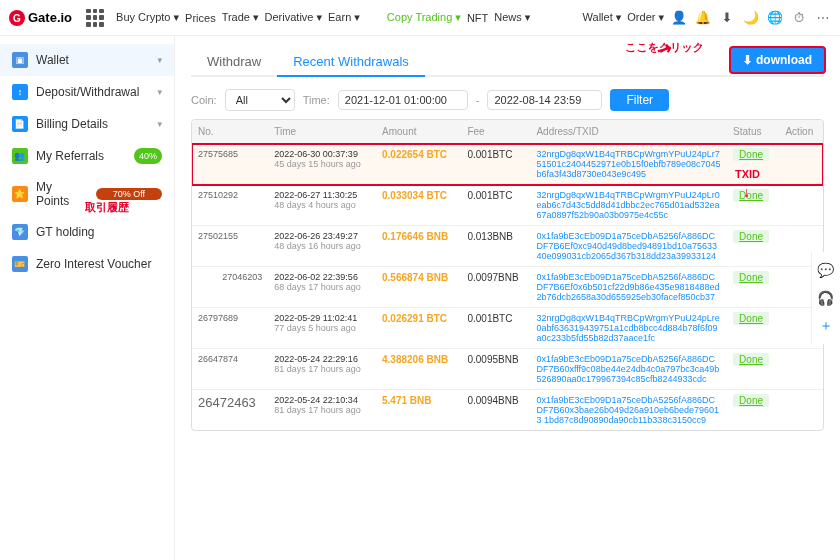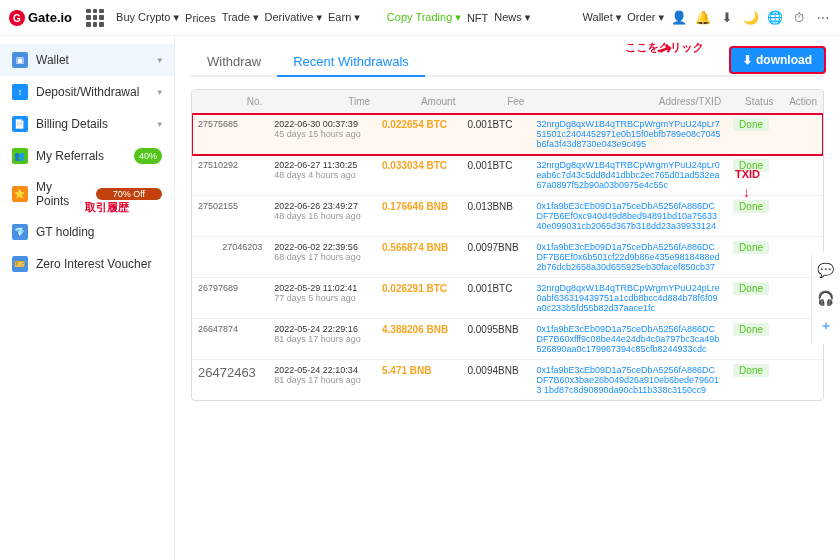--- a/index.html
+++ b/index.html
@@ -44,25 +44,25 @@
     .filter-label { color: #999; font-size: 11px; }
     .filter-select { border: 1px solid #ddd; border-radius: 4px; padding: 3px 6px; font-size: 11px; color: #333; background: #fff; width: 70px; }
     .filter-input { border: 1px solid #ddd; border-radius: 4px; padding: 3px 6px; font-size: 11px; color: #333; background: #fff; width: 120px; }
     .filter-dash { color: #999; }
     .filter-btn { background: #1890ff; color: #fff; border: none; border-radius: 4px; padding: 4px 16px; font-size: 12px; cursor: pointer; }
 
     
     .table-wrap { border: 1px solid #ddd; border-radius: 4px; overflow: hidden; }
     table { width: 100%; border-collapse: collapse; font-size: 10px; }
     thead tr { background: #f5f5f5; }
-    th { padding: 6px 6px; text-align: right; color: #999; font-weight: normal; border-bottom: 1px solid #eee; white-space: nowrap; margin-left: 16px; }
+    th { padding: 6px 6px; text-align: left; color: #999; font-weight: normal; border-bottom: 1px solid #eee; white-space: nowrap; margin-left: 16px; }
     td { padding: 5px 6px; color: #333; border-bottom: 1px solid #f0f0f0; vertical-align: top; }
     tr:last-child td { border-bottom: none; }
     .highlighted-row { background: #fff8f0; outline: 2px solid #e5002d; outline-offset: -1px; }
-    .done-badge { background: #e6f7e6; color: #52c41a; border-radius: 2px; padding: 1px 6px; font-size: 10px; }
+    .done-badge { background: #e6f7e6; color: #52c41a; border-radius: 2px; padding: 1px 6px; font-size: 10px; text-decoration: underline; }
     .txid-cell { font-size: 9px; color: #1890ff; word-break: break-all; max-width: 180px; }
     .time-cell { font-size: 9px; color: #333; }
     .time-ago { color: #999; }
 
     
     .download-btn {
       position: absolute; top: 12px; right: 12px;
       background: #1890ff; color: #fff; border: 2px solid #e5002d;
       border-radius: 4px; padding: 5px 12px; font-size: 12px; cursor: pointer;
       display: flex; align-items: center; gap: 4px; font-weight: bold;
@@ -163,20 +163,31 @@
 
     <div style="position:absolute;top:4px;right:136px;color:#e5002d;font-size:11px;font-weight:bold;pointer-events:none;font-family:serif;z-index:20;">ここをクリック</div>
 
     <div style="position:absolute;top:2px;right:168px;color:#e5002d;font-size:18px;font-weight:bold;pointer-events:none;z-index:20;transform:rotate(30deg);">↗</div>
 
     <div class="tab-row">
       <div class="tab">Withdraw</div>
       <div class="tab active">Recent Withdrawals</div>
     </div>
 
+    <div class="filter-row">
+      <span class="filter-label">Coin:</span>
+      <select class="filter-select">
+        <option>All</option>
+      </select>
+      <span class="filter-label">Time:</span>
+      <input class="filter-input" type="text" value="2021-12-01 01:00:00" style="width: 130px;">
+      <span class="filter-dash">-</span>
+      <input class="filter-input" type="text" value="2022-08-14 23:59" style="width: 115px;">
+      <button class="filter-btn">Filter</button>
+    </div>
 
     <div style="position:absolute;top:132px;left:560px;color:#e5002d;font-size:11px;font-weight:bold;pointer-events:none;z-index:20;">TXID</div>
     <div style="position:absolute;top:148px;left:568px;color:#e5002d;font-size:14px;font-weight:bold;pointer-events:none;z-index:20;">↓</div>
 
     <div class="table-wrap">
       <table>
         <thead>
           <tr>
             <th>No.</th>
             <th>Time</th>

